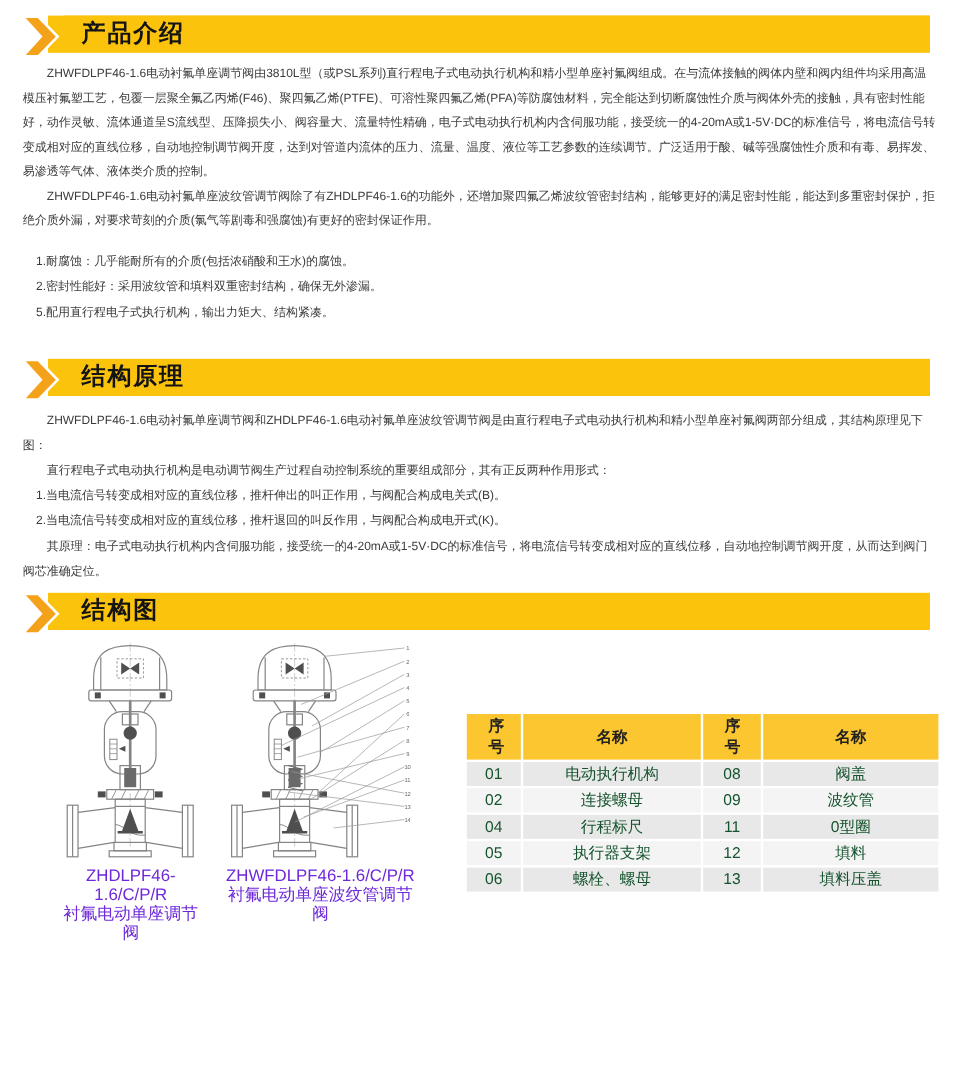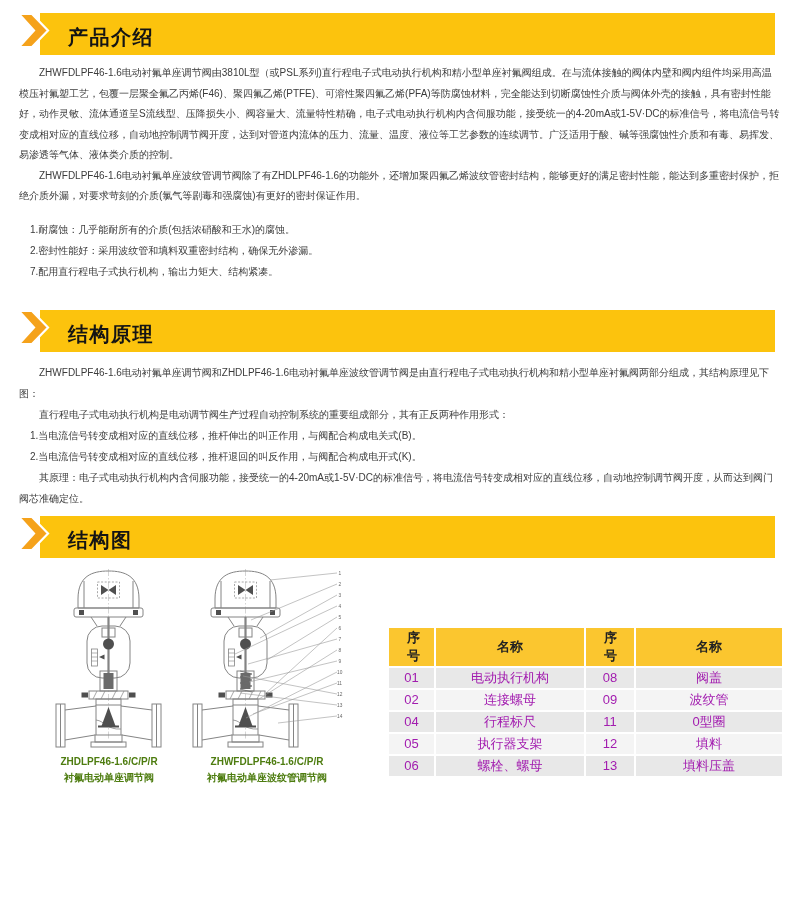--- a/index.html
+++ b/index.html
@@ -8,53 +8,53 @@
     font-family:"Liberation Sans","DejaVu Sans",sans-serif;
     color:#3b3b3b;position:relative;
   }
   .page{position:relative;width:800px;height:898px;background:#fff;}
 
   
   .top-strip{position:absolute;left:53px;top:0;width:722px;height:7px;background:var(--banner_gold);}
 
   
   .sec-head{
-    position:relative;height:42px;margin:0 25px 0 40px;
-    background:var(--banner_gold);display:flex;align-items:flex-end;
+    position:relative;height:31px;margin:0 25px 0 40px;
+    background:var(--banner_gold);display:flex;align-items:center;
   }
   .sec-head .arrow{position:absolute;left:-23px;top:0;}
   .sec-head h2{
     margin:0 0 0 28px;font-size:20px;font-weight:bold;color:#141414;
     letter-spacing:1.5px;line-height:35px;
   }
 
   .body-text{margin:0 20px 0 19px;font-size:10px;}
   .intro{margin-top:8px;line-height:20.5px;}
   .features{margin-top:12px;line-height:21px;}
   .principle{margin-top:10px;line-height:21px;}
   .para{margin:0;text-indent:2em;}
   .item{margin:0;padding-left:11px;}
 
   
   .figures-area{position:relative;height:242px;margin-top:8px;}
   .figure{position:absolute;top:2px;text-align:center;}
   .figure-1{left:50px;width:118px;}
   .figure-2{left:188px;width:158px;}
   .figure svg{display:block;}
-  .caption{margin-top:4px;font-size:10px;font-weight:bold;color:#4d7c0f;line-height:16px;}
+  .caption{margin-top:4px;font-size:14px;font-weight:normal;color:#6d28d9;line-height:16px;}
 
   table.parts{
     position:absolute;left:387px;top:60px;width:389px;
     border-collapse:separate;border-spacing:2px;font-size:13px;table-layout:fixed;
   }
   table.parts th{
     background:var(--table_header_bg);color:#222;font-weight:bold;
     height:17px;padding:1px 18px;text-align:center;
   }
-  table.parts td{background:#f4f4f4;color:#a21caf;height:16px;padding:1px 0;text-align:center;}
+  table.parts td{background:#f4f4f4;color:#14532d;height:16px;padding:1px 0;text-align:center;}
   table.parts tr:nth-child(odd) td{background:#e8e8e8;}
 </style>
 </head>
 <body>
 
 <div class="page">
 
   <div class="top-strip"></div>
 
   <svg width="0" height="0" style="position:absolute" aria-hidden="true">
@@ -109,21 +109,21 @@
     <h2>产品介绍</h2>
   </div>
   <div class="body-text intro">
     <p class="para">ZHWFDLPF46-1.6电动衬氟单座调节阀由3810L型（或PSL系列)直行程电子式电动执行机构和精小型单座衬氟阀组成。在与流体接触的阀体内壁和阀内组件均采用高温模压衬氟塑工艺，包覆一层聚全氟乙丙烯(F46)、聚四氟乙烯(PTFE)、可溶性聚四氟乙烯(PFA)等防腐蚀材料，完全能达到切断腐蚀性介质与阀体外壳的接触，具有密封性能好，动作灵敏、流体通道呈S流线型、压降损失小、阀容量大、流量特性精确，电子式电动执行机构内含伺服功能，接受统一的4-20mA或1-5V·DC的标准信号，将电流信号转变成相对应的直线位移，自动地控制调节阀开度，达到对管道内流体的压力、流量、温度、液位等工艺参数的连续调节。广泛适用于酸、碱等强腐蚀性介质和有毒、易挥发、易渗透等气体、液体类介质的控制。</p>
     <p class="para">ZHWFDLPF46-1.6电动衬氟单座波纹管调节阀除了有ZHDLPF46-1.6的功能外，还增加聚四氟乙烯波纹管密封结构，能够更好的满足密封性能，能达到多重密封保护，拒绝介质外漏，对要求苛刻的介质(氯气等剧毒和强腐蚀)有更好的密封保证作用。</p>
   </div>
 
   <div class="body-text features">
     <p class="item">1.耐腐蚀：几乎能耐所有的介质(包括浓硝酸和王水)的腐蚀。</p>
     <p class="item">2.密封性能好：采用波纹管和填料双重密封结构，确保无外渗漏。</p>
-    <p class="item">7.配用直行程电子式执行机构，输出力矩大、结构紧凑。</p>
+    <p class="item">5.配用直行程电子式执行机构，输出力矩大、结构紧凑。</p>
   </div>
 
   <div class="sec-head" style="margin-top:28px">
     <svg class="arrow" width="34" height="35" viewBox="0 0 34 35">
       <polygon points="2,1 15,1 31,17.5 15,34 2,34 17,17.5" style="fill:var(--arrow_orange)" stroke="#ffffff" stroke-width="2.2"></polygon>
     </svg>
     <h2>结构原理</h2>
   </div>
   <div class="body-text principle">
     <p class="para">ZHWFDLPF46-1.6电动衬氟单座调节阀和ZHDLPF46-1.6电动衬氟单座波纹管调节阀是由直行程电子式电动执行机构和精小型单座衬氟阀两部分组成，其结构原理见下图：</p>

